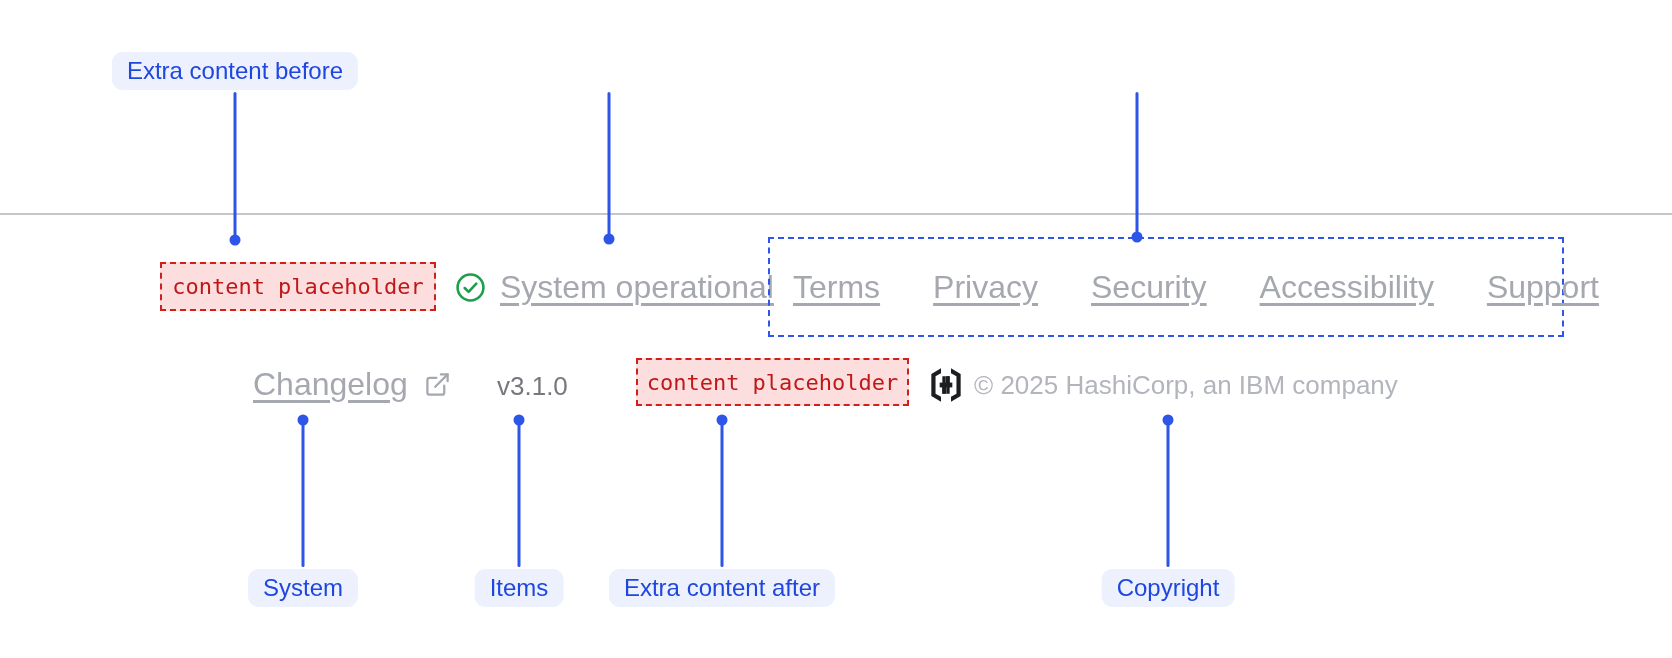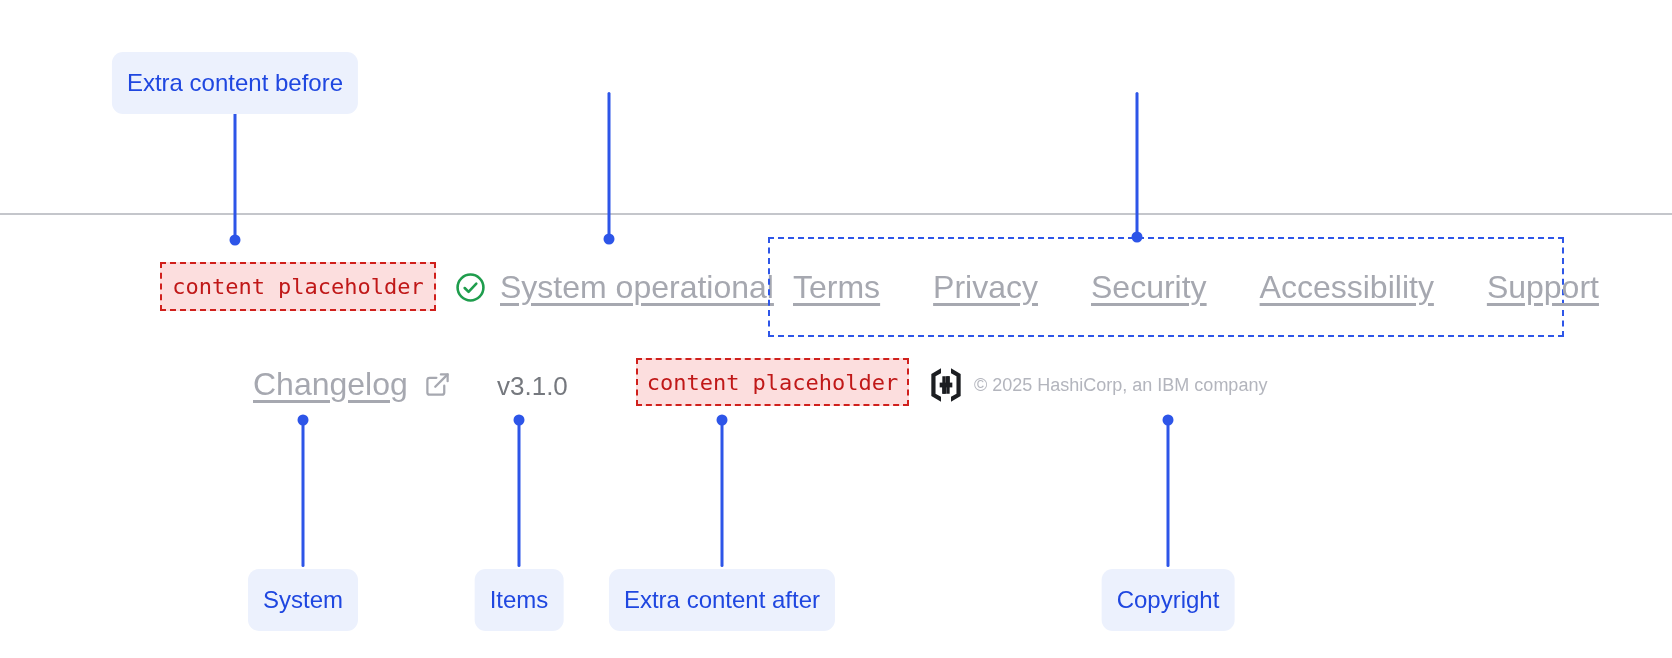--- a/index.html
+++ b/index.html
@@ -6,42 +6,42 @@
   .canvas{
     position:relative;width:1672px;height:658px;background:#ffffff;overflow:hidden;
     font-family:"Liberation Sans", sans-serif;
   }
   .divider{position:absolute;left:0;top:213px;width:1672px;height:2px;background:#c4c6cb;}
 
   
   .pill{
     position:absolute;transform:translateX(-50%);
     height:38px;display:inline-flex;align-items:center;
-    padding:12px 15px;border-radius:11px;
+    padding:0 15px;border-radius:11px;
     background:#ecf1fd;color:#1f47e0;
     font-size:24px;font-weight:500;white-space:nowrap;
   }
   .vline{position:absolute;width:3px;transform:translateX(-50%);background:#2d55e8;border-radius:2px;}
   .dot{position:absolute;width:11px;height:11px;border-radius:50%;background:#2d55e8;transform:translate(-50%,-50%);}
 
   
   .ph-box{
     position:absolute;box-sizing:border-box;
     display:flex;align-items:center;justify-content:center;
     background:#fcdede;border:2px dashed #d0201c;
     color:#c01818;font-family:"DejaVu Sans Mono", monospace;font-size:22px;white-space:nowrap;margin-left:32px;
   }
   .legal-box{position:absolute;left:768px;top:237px;width:796px;height:100px;box-sizing:border-box;border:2px dashed #2e56e8;}
   .hrow{position:absolute;display:flex;align-items:center;}
   .flink{
     color:#a6a8b0;font-size:32px;text-decoration:underline;
     text-decoration-thickness:2.5px;text-underline-offset:5px;white-space:nowrap;cursor:pointer;
   }
   .version{position:absolute;color:#75787e;font-size:26px;white-space:nowrap;margin-left:12px;}
-  .copyright-text{color:#b3b5bd;font-size:18px;white-space:nowrap;}
+  .copyright-text{color:#b3b5bd;font-size:26px;white-space:nowrap;}
   .icon{display:inline-flex;align-items:center;justify-content:center;}
 </style>
 </head>
 <body>
 
 <div class="canvas">
 
   <div class="divider"></div>
 
   <div class="ph-box" style="left:128px;top:262px;width:276px;height:49px">content placeholder</div>

